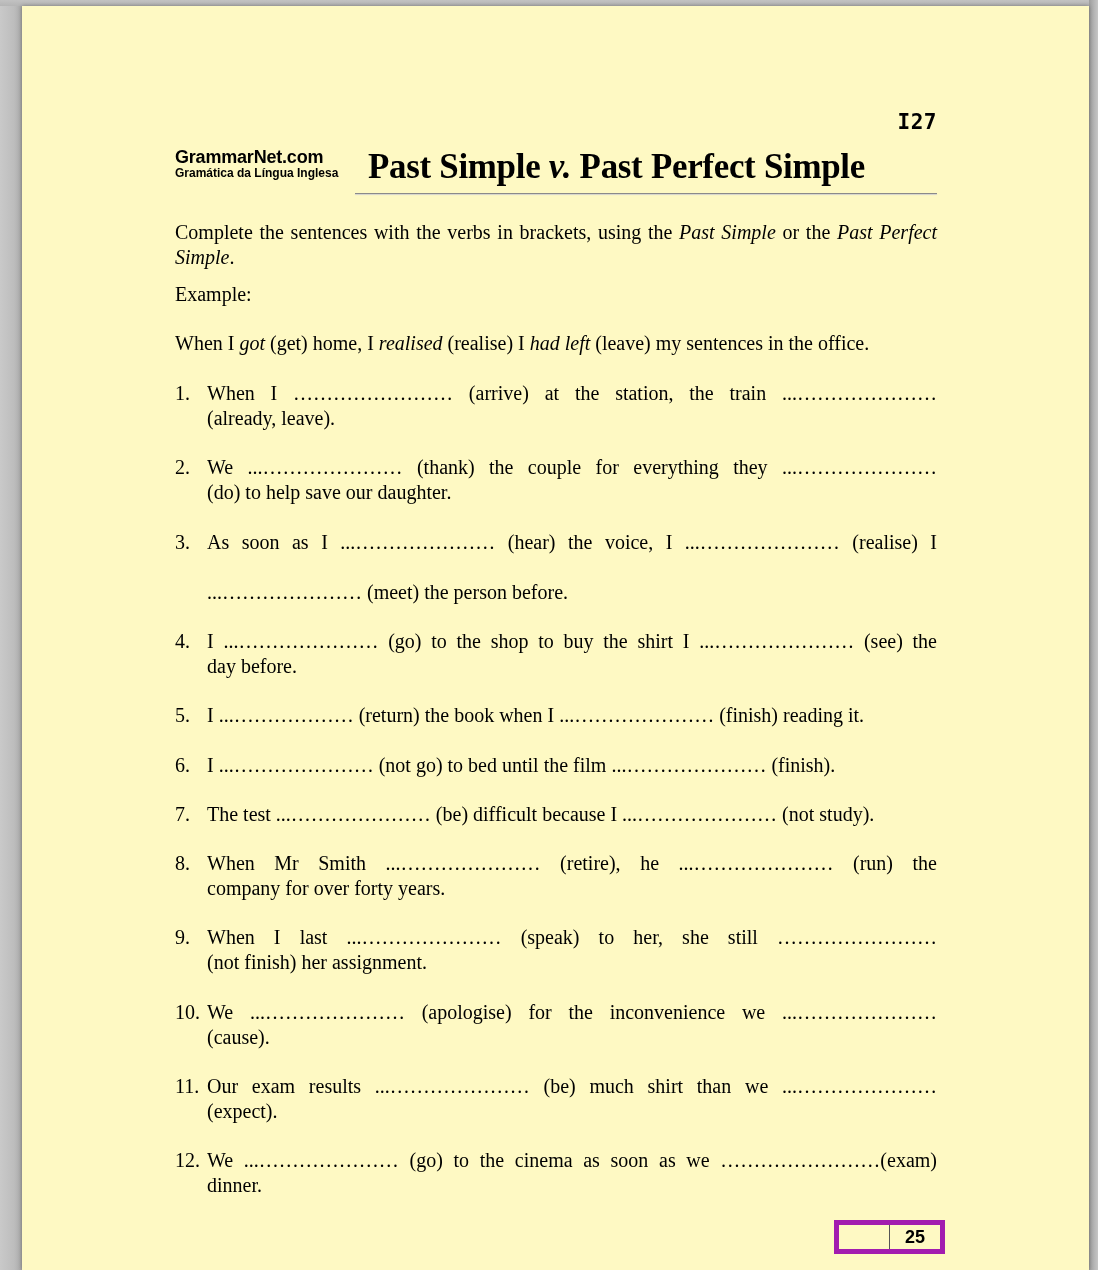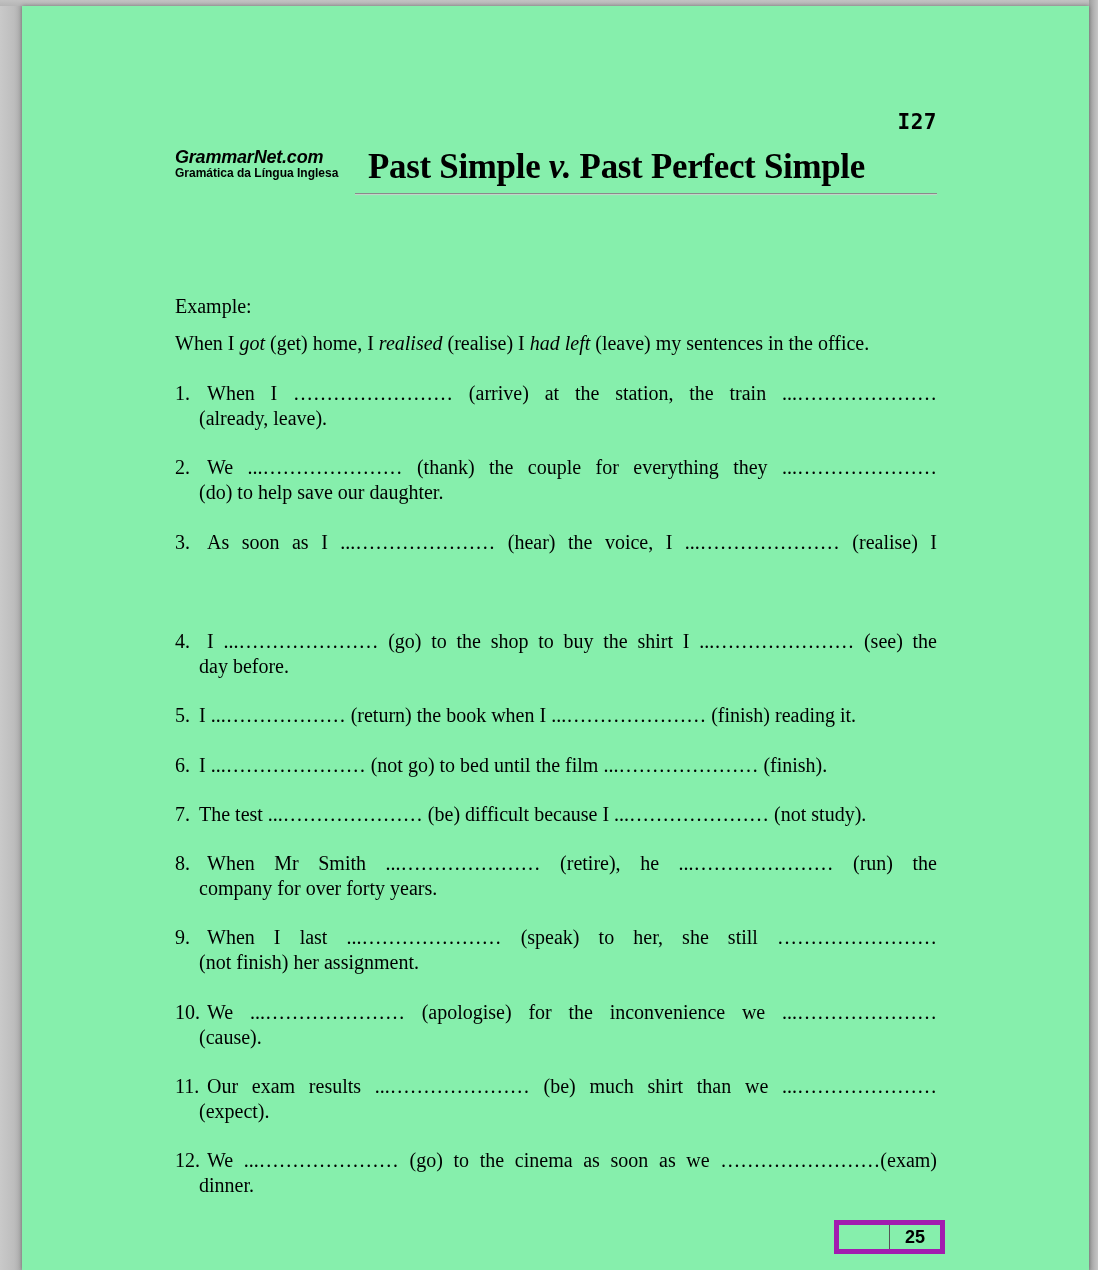--- a/index.html
+++ b/index.html
@@ -13,30 +13,30 @@
     .bg-right {
       position: absolute; left: 1089px; top: 0; width: 9px; height: 1270px;
       background: linear-gradient(to right, #9e9e9e, #c6c6c6);
     }
     .bg-top {
       position: absolute; left: 0; top: 0; width: 1098px; height: 6px;
       background: linear-gradient(to bottom, #c2c2c2, #b5b5b5);
     }
     .page {
       position: absolute; left: 22px; top: 6px; width: 1067px; height: 1264px;
-      background: #86efac;
+      background: #fef9c3;
       box-shadow: 0 0 4px rgba(0,0,0,0.35);
     }
     .code {
       position: absolute; right: 152px; top: 104px;
       font-family: "DejaVu Sans Mono", "Liberation Mono", monospace;
       font-weight: bold; font-size: 21px; letter-spacing: 0.5px;
     }
     .logo { position: absolute; left: 153px; top: 141px; font-family: "Liberation Sans", "DejaVu Sans", sans-serif; font-weight: bold; }
-    .logo .brand { font-size: 18px; line-height: 20px; letter-spacing: -0.2px; font-style: italic; }
+    .logo .brand { font-size: 18px; line-height: 20px; letter-spacing: -0.2px; }
     .logo .tagline { font-size: 12px; line-height: 13px; }
     .title {
       position: absolute; left: 346px; top: 138px;
       font-size: 36px; font-weight: bold; line-height: 44px; letter-spacing: -0.3px;
       transform: scaleX(0.97); transform-origin: left;
     }
     .divider {
       position: absolute; left: 333px; top: 187px; width: 582px; height: 1px;
       background: #8a8a8a; box-shadow: 0 1px 1px #cfcfcf;
     }
@@ -45,21 +45,21 @@
       font-size: 20px; line-height: 25px;
     }
     .justify { text-align: justify; text-align-last: left; }
     .item {
       position: absolute; left: 153px; width: 762px;
       font-size: 20px; line-height: 25px;
     }
     .item .num { position: absolute; left: 0; top: 0; }
     .item .txt { margin-left: 32px; text-align: justify; }
     .item .txt.jl { text-align-last: justify; }
-    .item .cont { margin-left: 24px; }
+    .item .cont { margin-left: 32px; }
     .pagebox {
       position: absolute; left: 812px; top: 1214px; width: 101px; height: 24px;
       border: 5px solid #a21caf; display: flex;
     }
     .pagebox .blank { width: 50px; border-right: 1px solid #555; }
     .pagebox .pn {
       flex: 1; text-align: center;
       font-family: "Liberation Sans", "DejaVu Sans", sans-serif;
       font-weight: bold; font-size: 18px; line-height: 24px;
     }
@@ -77,40 +77,42 @@
 
   <div class="logo">
     <div class="brand">GrammarNet.com</div>
     <div class="tagline">Gramática da Língua Inglesa</div>
   </div>
 
   <div class="title"><span>Past Simple </span><i>v.</i><span> Past Perfect Simple</span></div>
 
   <div class="divider"></div>
 
+  <div class="body-text justify" style="top:214px;"><span>Complete the sentences with the verbs in brackets, using the </span><i>Past Simple</i><span> or the </span><i>Past Perfect Simple</i><span>.</span></div>
 
-  <div class="body-text" style="top:288px;">Example:</div>
+  <div class="body-text" style="top:276px;">Example:</div>
 
   <div class="body-text" style="top:325px;"><span>When I </span><i>got</i><span> (get) home, I </span><i>realised</i><span> (realise) I </span><i>had left</i><span> (leave) my sentences in the office.</span></div>
 
   <div class="item" style="top:375px;">
     <span class="num">1.</span>
     <div class="txt jl">When I …………………… (arrive) at the station, the train ...…………………</div>
     <div class="cont">(already, leave).</div>
   </div>
 
   <div class="item" style="top:449px;">
     <span class="num">2.</span>
     <div class="txt jl">We ...………………… (thank) the couple for everything they ...…………………</div>
     <div class="cont">(do) to help save our daughter.</div>
   </div>
 
   <div class="item" style="top:524px;">
     <span class="num">3.</span>
     <div class="txt jl">As soon as I ...………………… (hear) the voice, I ...………………… (realise) I</div>
+    <div class="cont" style="margin-top:25px;">...………………… (meet) the person before.</div>
   </div>
 
   <div class="item" style="top:623px;">
     <span class="num">4.</span>
     <div class="txt jl">I ...………………… (go) to the shop to buy the shirt I ...………………… (see) the</div>
     <div class="cont">day before.</div>
   </div>
 
   <div class="item" style="top:697px;">
     <span class="num">5.</span>

